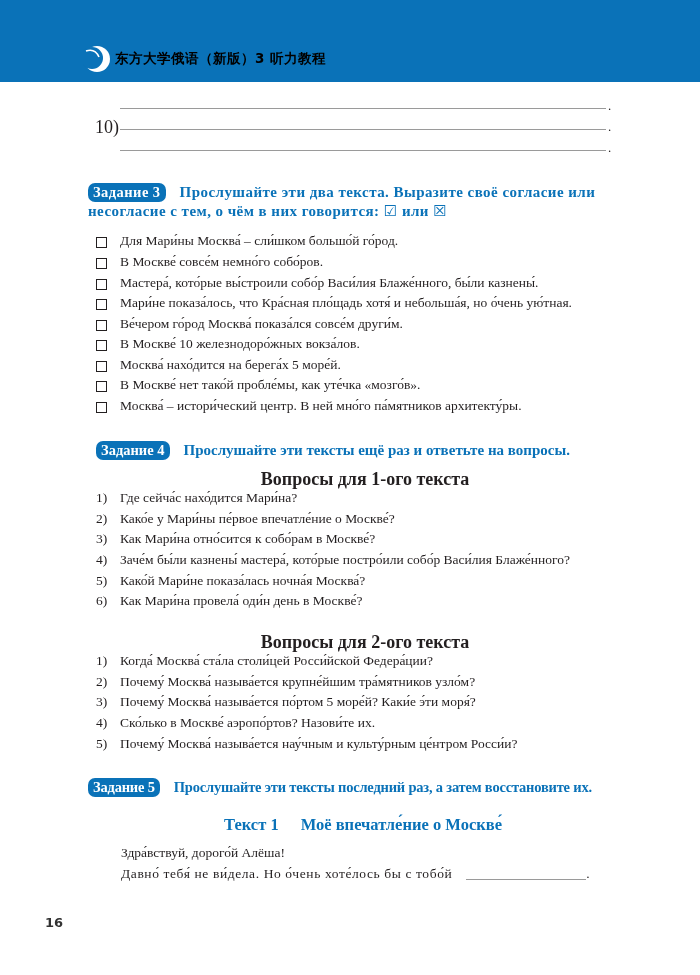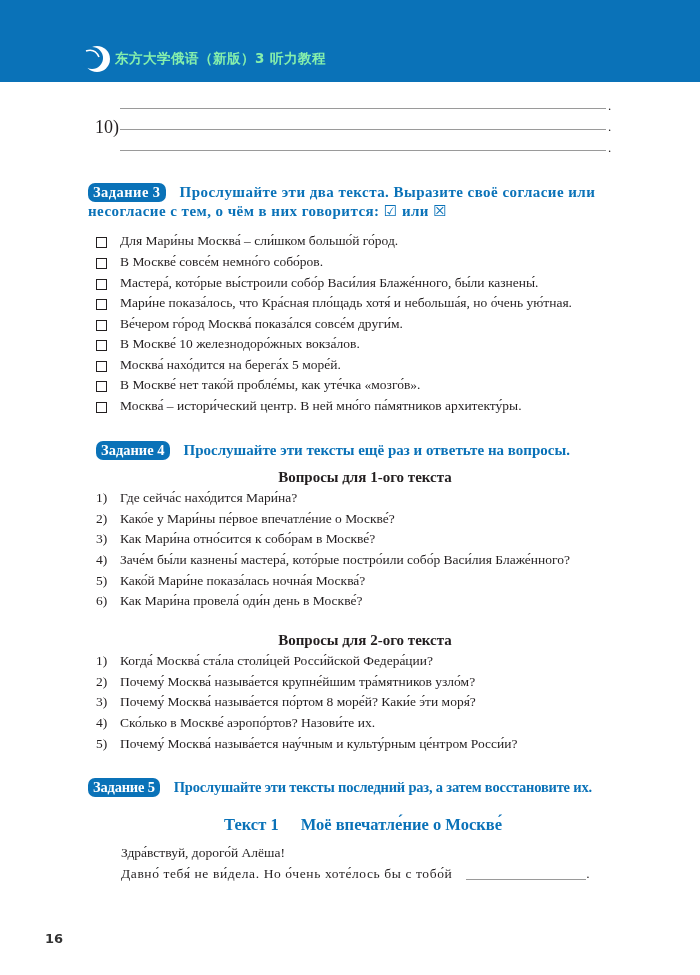--- a/index.html
+++ b/index.html
@@ -5,21 +5,21 @@
     html, body { margin: 0; padding: 0; }
     body {
       width: 700px; height: 975px; background: #ffffff; position: relative; overflow: hidden;
       font-family: "Liberation Serif", "DejaVu Serif", serif; color: #231f20;
     }
     .header {
       position: absolute; left: 0; top: 0; width: 700px; height: 82px; background: #0a72b8;
     }
     .header .logo { position: absolute; left: 83px; top: 45px; width: 28px; height: 28px; }
     .header .title {
-      position: absolute; left: 115px; top: 50px; color: #86efac;
+      position: absolute; left: 115px; top: 50px; color: #000000;
       font-family: "DejaVu Sans", sans-serif; font-weight: bold; font-size: 13.5px; letter-spacing: 0.5px;
     }
     .blank-row { position: absolute; left: 0; height: 20px; width: 700px; }
     .blank-row .num { position: absolute; left: 95px; top: 0; font-size: 18px; }
     .blank-row .line { position: absolute; left: 120px; top: 12px; width: 486px; border-bottom: 1px solid #9a9a9a; }
     .blank-row .dot { position: absolute; left: 608px; top: 2px; font-size: 13px; }
 
     .task-head { position: absolute; left: 88px; color: #0a72b8; font-weight: bold; font-size: 15px; line-height: 19px; }
     .badge {
       display: inline-block; background: #0a72b8; color: #fff; border-radius: 7px; padding: 0 5px;
@@ -28,33 +28,33 @@
     .t3 { top: 183px; width: 525px; letter-spacing: 0.45px; }
     .t4 { top: 441px; width: 520px; margin-left: 8px; }
     .t5 { top: 778px; width: 530px; font-size: 14.5px; letter-spacing: -0.2px; }
 
     .cbx { position: absolute; left: 96px; font-size: 13.5px; }
     .cbx .box {
       position: absolute; left: 0; top: 4px; width: 9px; height: 9px; border: 1.3px solid #231f20;
     }
     .cbx .txt { position: absolute; left: 24px; top: 0; white-space: nowrap; }
 
-    .qhead { position: absolute; left: 0; width: 700px; text-align: center; font-weight: bold; font-size: 15px; padding-left: 30px; box-sizing: border-box; }
+    .qhead { position: absolute; left: 0; width: 700px; text-align: center; font-weight: bold; font-size: 18px; padding-left: 30px; box-sizing: border-box; }
     .q { position: absolute; left: 96px; font-size: 13.5px; white-space: nowrap; }
     .q .n { position: absolute; left: 0; }
     .q .t { position: absolute; left: 24px; }
 
     .text-title {
       position: absolute; left: 0; width: 700px; top: 815px; text-align: center; color: #0a72b8;
       font-weight: bold; font-size: 16.5px; padding-left: 10px; box-sizing: border-box; margin-left: 8px;
     }
     .text-title .sp { display: inline-block; width: 22px; }
     .para { position: absolute; left: 121px; font-size: 13.5px; white-space: nowrap; }
     .para .fill { display: inline-block; width: 120px; border-bottom: 1px solid #9a9a9a; margin-left: 14px; vertical-align: -2px; }
-    .pagenum { position: absolute; left: 45px; top: 915px; font-family: "DejaVu Sans", sans-serif; font-weight: bold; font-size: 13px; color: #333; margin-top: 16px; }
+    .pagenum { position: absolute; left: 45px; top: 915px; font-family: "DejaVu Sans", sans-serif; font-weight: bold; font-size: 13px; color: #333; }
   </style>
 </head>
 <body>
 
 <div class="header">
   <svg class="logo" viewBox="0 0 28 28">
     <circle cx="14" cy="14" r="13" fill="#ffffff"></circle>
     <circle cx="9" cy="13" r="11" fill="#0a72b8"></circle>
     <path d="M3 6 Q12 3 16 12" stroke="#ffffff" stroke-width="1.6" fill="none"></path>
   </svg>
@@ -155,21 +155,21 @@
 <div class="q" style="top:653px">
     <span class="n">1)</span>
     <span class="t">Когда́ Москва́ ста́ла столи́цей Росси́йской Федера́ции?</span>
   </div>
 <div class="q" style="top:674px">
     <span class="n">2)</span>
     <span class="t">Почему́ Москва́ называ́ется  крупне́йшим тра́мятников узло́м?</span>
   </div>
 <div class="q" style="top:694px">
     <span class="n">3)</span>
-    <span class="t">Почему́ Москва́ называ́ется по́ртом 8 море́й? Каки́е э́ти моря́?</span>
+    <span class="t">Почему́ Москва́ называ́ется по́ртом 5 море́й? Каки́е э́ти моря́?</span>
   </div>
 <div class="q" style="top:715px">
     <span class="n">4)</span>
     <span class="t">Ско́лько в Москве́ аэропо́ртов? Назови́те их.</span>
   </div>
 <div class="q" style="top:736px">
     <span class="n">5)</span>
     <span class="t">Почему́ Москва́ называ́ется нау́чным и культу́рным це́нтром Росси́и?</span>
   </div>
 

